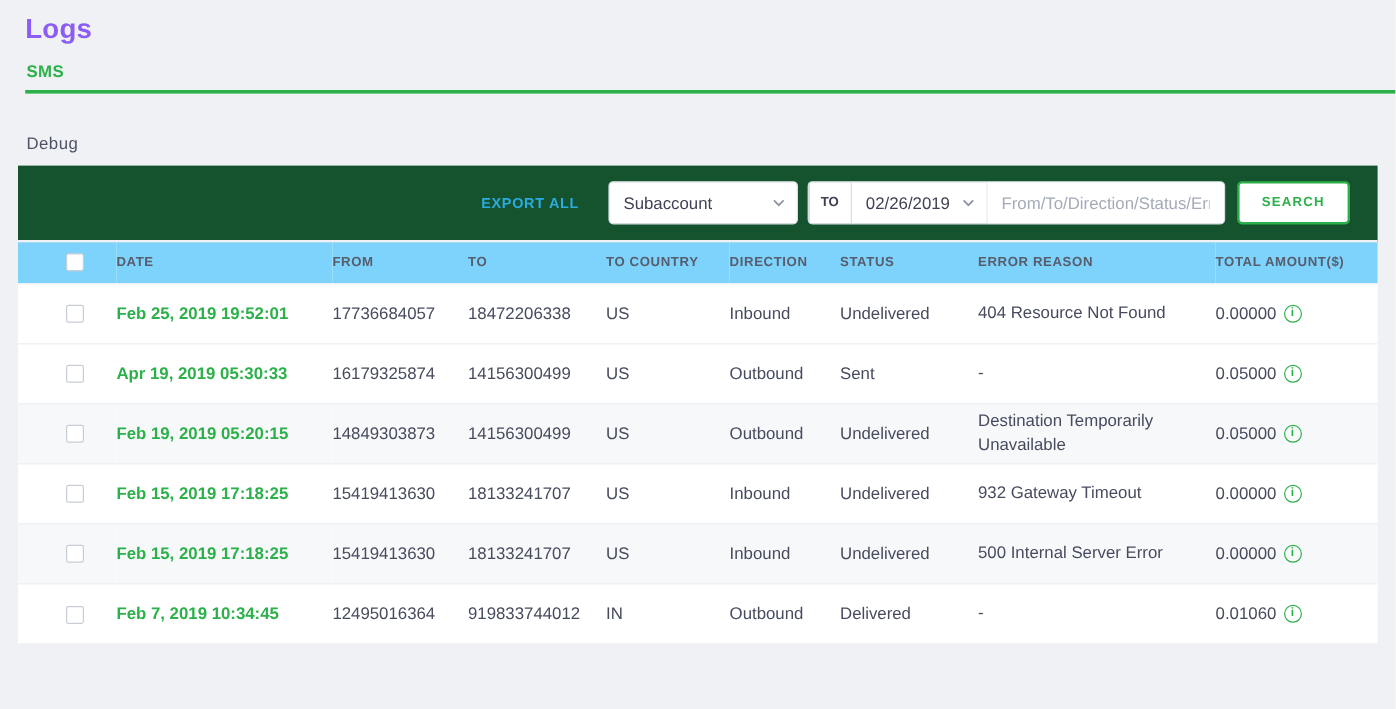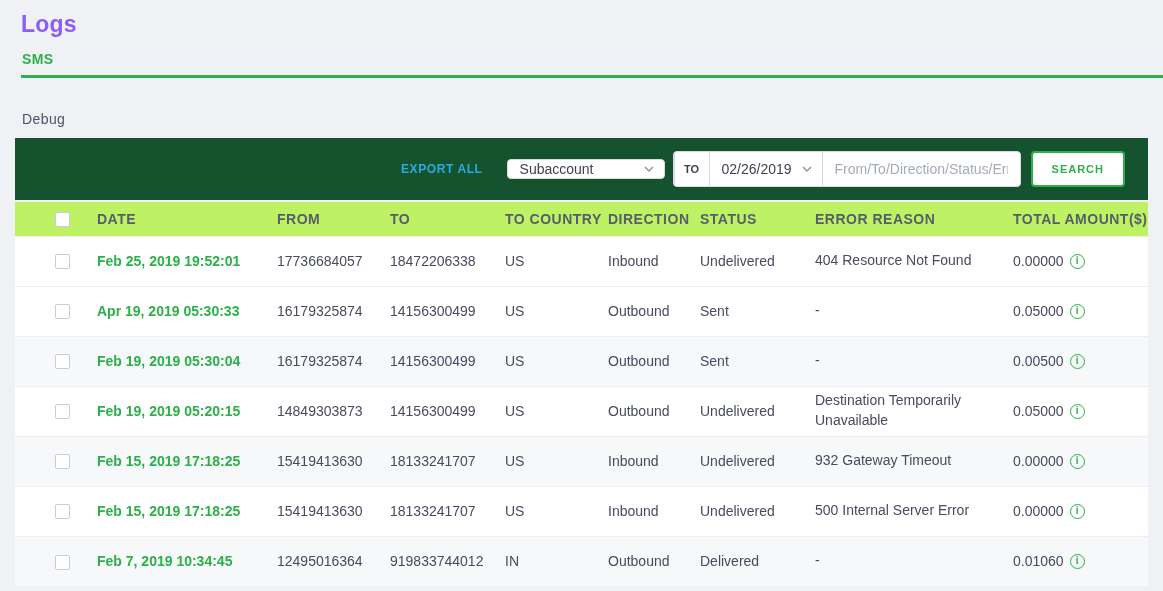--- a/index.html
+++ b/index.html
@@ -27,21 +27,21 @@
   .filterbar {
     background:#14532d; height:64px;
     display:flex; align-items:center; justify-content:flex-end;
     padding-right:23px; border-bottom:2px solid #f0f1f4;
   }
   .export-link {
     color:#2aabe2; font-size:12px; font-weight:bold; letter-spacing:0.6px;
     margin-right:24px; cursor:pointer; white-space:nowrap;
   }
   .select {
-    height:20px; width:158px; background:#fff;
+    height:36px; width:158px; background:#fff;
     border:1px solid #d8dde3; border-radius:4px;
     display:flex; align-items:center; justify-content:space-between;
     padding:0 10px 0 12px; font-size:14px; color:#3f4254;
     margin-right:8px; cursor:pointer;
   }
   .joined {
     display:flex; align-items:stretch; height:36px; background:#fff;
     border:1px solid #d8dde3; border-radius:4px; margin-right:10px;
   }
   .jcell { display:flex; align-items:center; }
@@ -64,22 +64,22 @@
     height:36px; padding:0 19px; background:#fff;
     border:2px solid #2cb04a; border-radius:4px;
     color:#2cb04a; font-size:11px; font-weight:bold; letter-spacing:1px;
     font-family:inherit; cursor:pointer;
   }
   .chevron-down { display:inline-flex; margin-left:8px; }
 
   
   table { width:100%; border-collapse:collapse; background:#fff; table-layout:fixed; }
   thead th {
-    background:#bef264; height:34px; text-align:left;
-    font-size:14px; font-weight:bold; color:#565d6d; letter-spacing:0.5px;
+    background:#7dd3fc; height:34px; text-align:left;
+    font-size:11px; font-weight:bold; color:#565d6d; letter-spacing:0.5px;
     padding:0; white-space:nowrap;
   }
   tbody td {
     height:50px; font-size:14px; color:#474b5e;
     padding:0; border-top:1px solid #eceef1; vertical-align:middle;
   }
   tbody tr:nth-child(odd):not(:first-child) { background:#f7f8fa; }
   .cb {
     display:inline-block; width:15px; height:15px;
     border:1px solid #c8cdd5; border-radius:2px; background:#fff;
@@ -189,36 +189,20 @@
     <td class="c-err">-</td>
     <td>
       <span class="amount-wrap">
         <span>0.05000</span>
         <span class="info-icon">i</span>
       </span>
     </td>
   </tr>
         <tr>
     <td><span class="cb"></span></td>
-    <td class="c-date">Feb 19, 2019 05:30:04</td>
-    <td>16179325874</td>
-    <td>14156300499</td>
-    <td>US</td>
-    <td>Outbound</td>
-    <td>Sent</td>
-    <td class="c-err">-</td>
-    <td>
-      <span class="amount-wrap">
-        <span>0.00500</span>
-        <span class="info-icon">i</span>
-      </span>
-    </td>
-  </tr>
-        <tr>
-    <td><span class="cb"></span></td>
     <td class="c-date">Feb 19, 2019 05:20:15</td>
     <td>14849303873</td>
     <td>14156300499</td>
     <td>US</td>
     <td>Outbound</td>
     <td>Undelivered</td>
     <td class="c-err">Destination Temporarily Unavailable</td>
     <td>
       <span class="amount-wrap">
         <span>0.05000</span>

